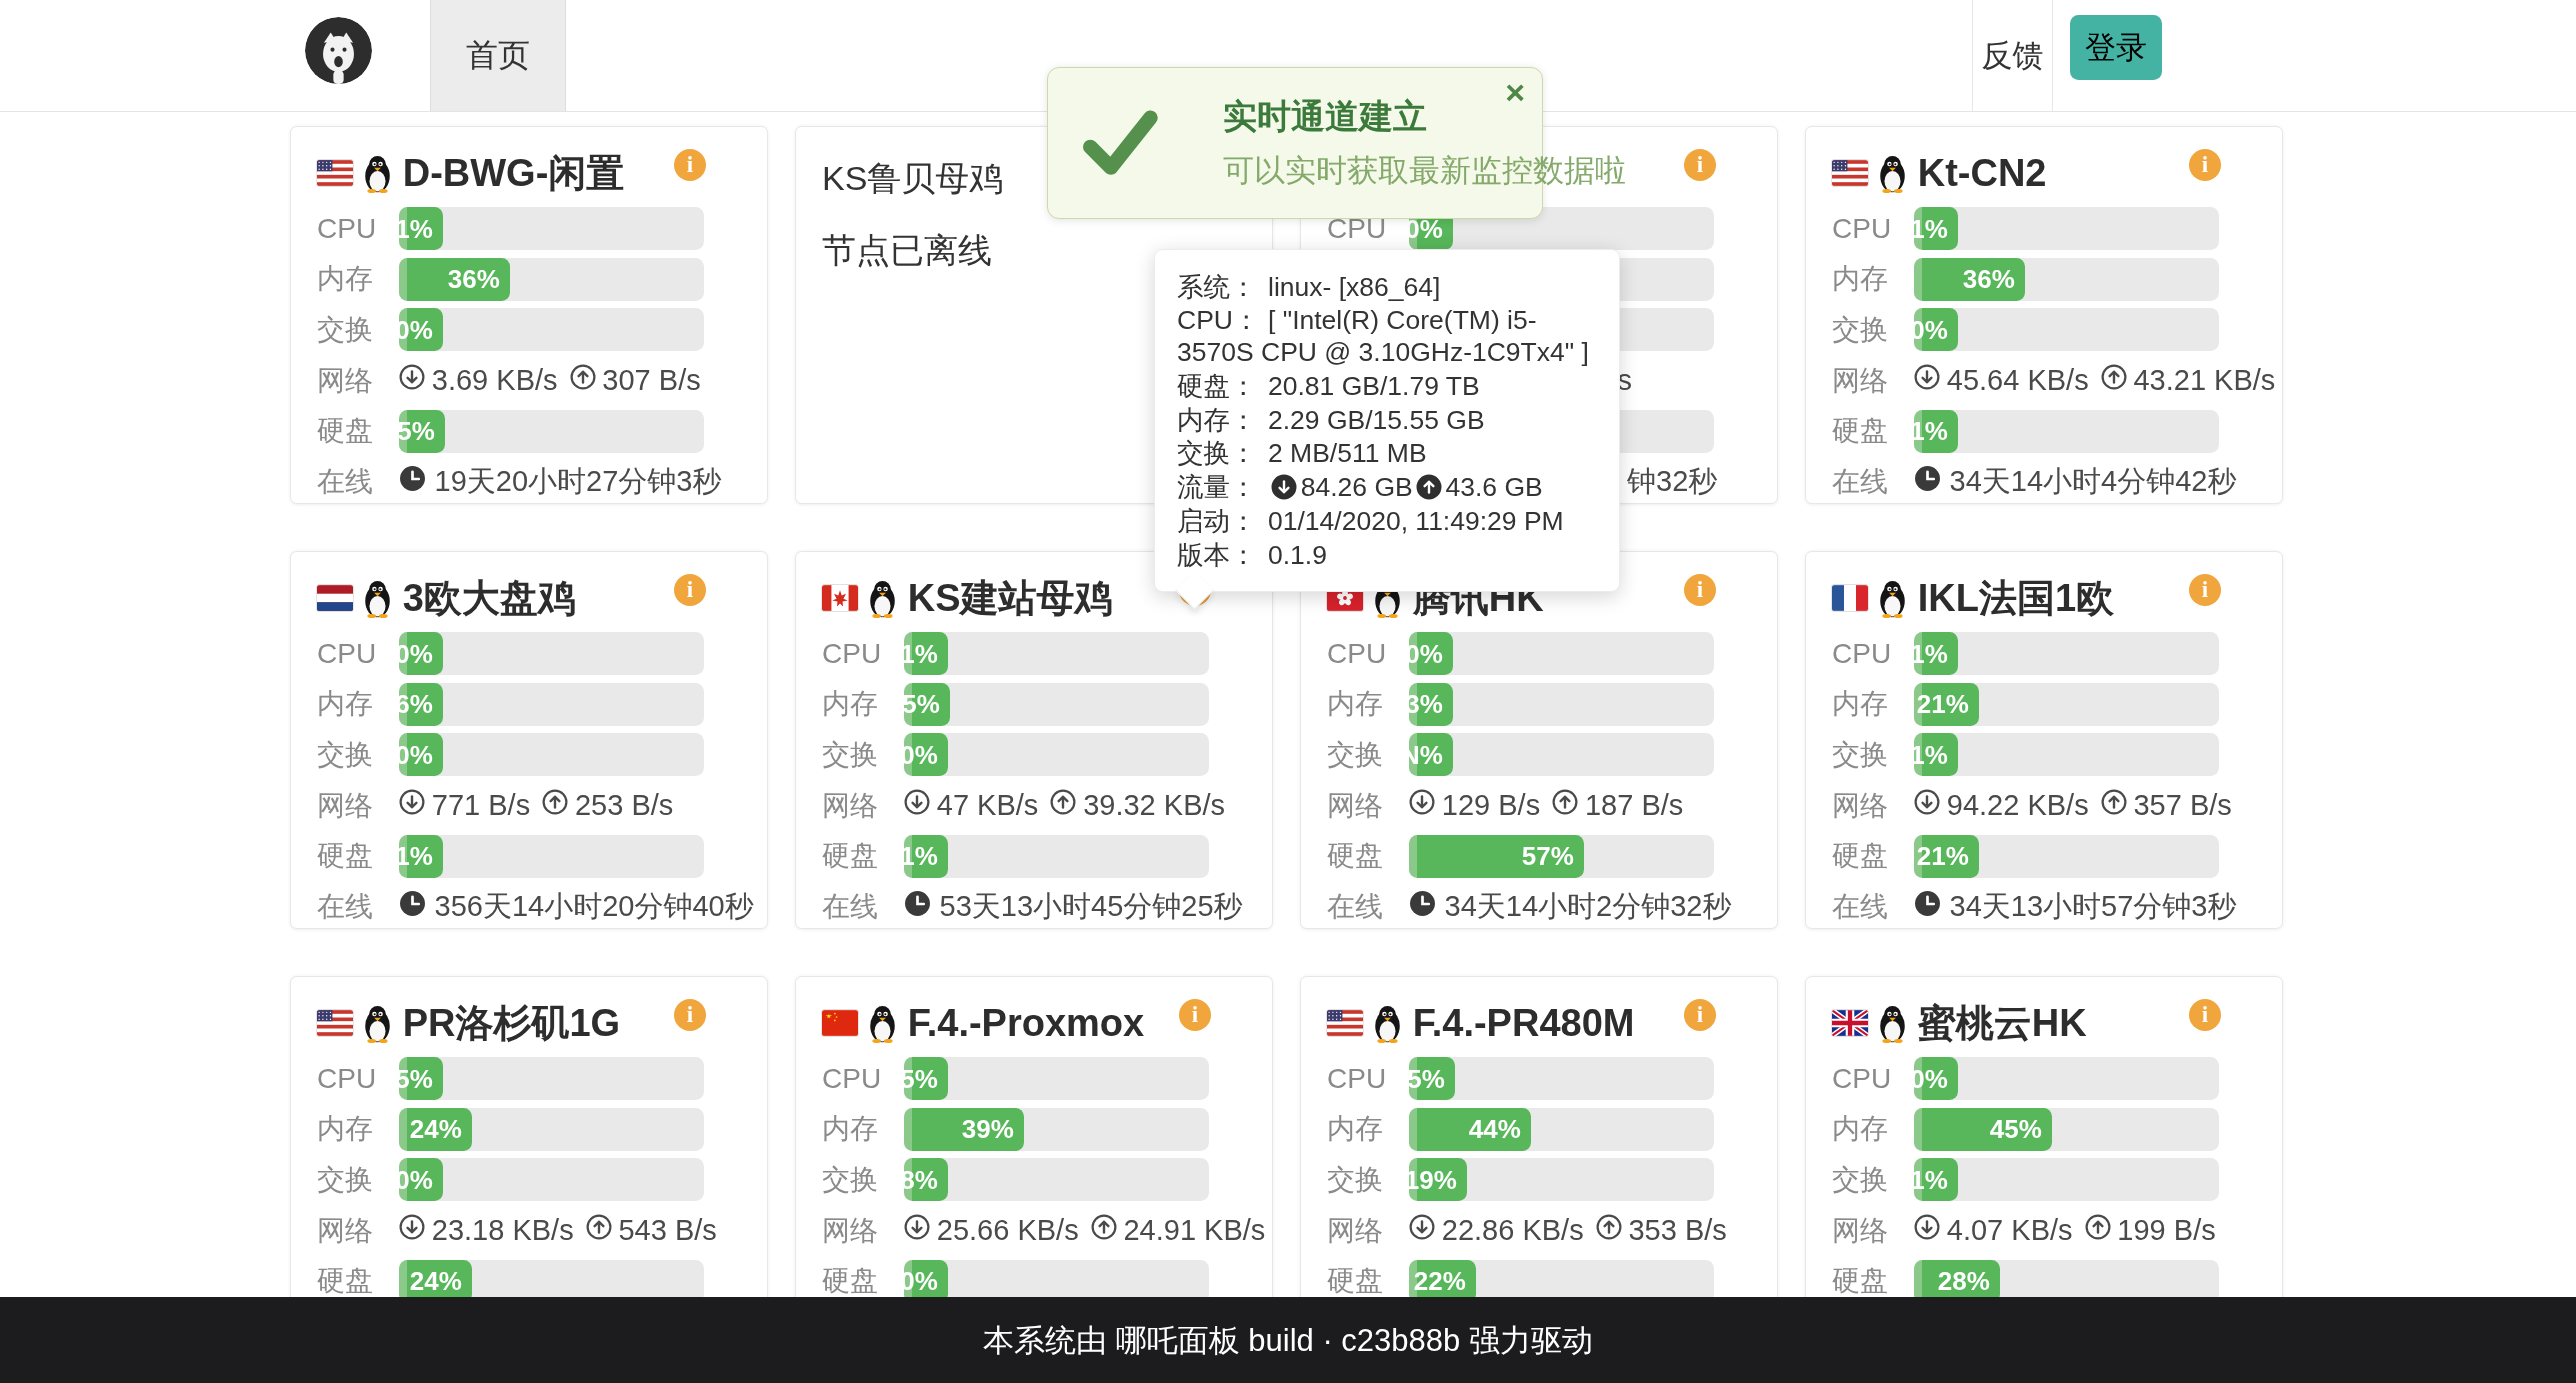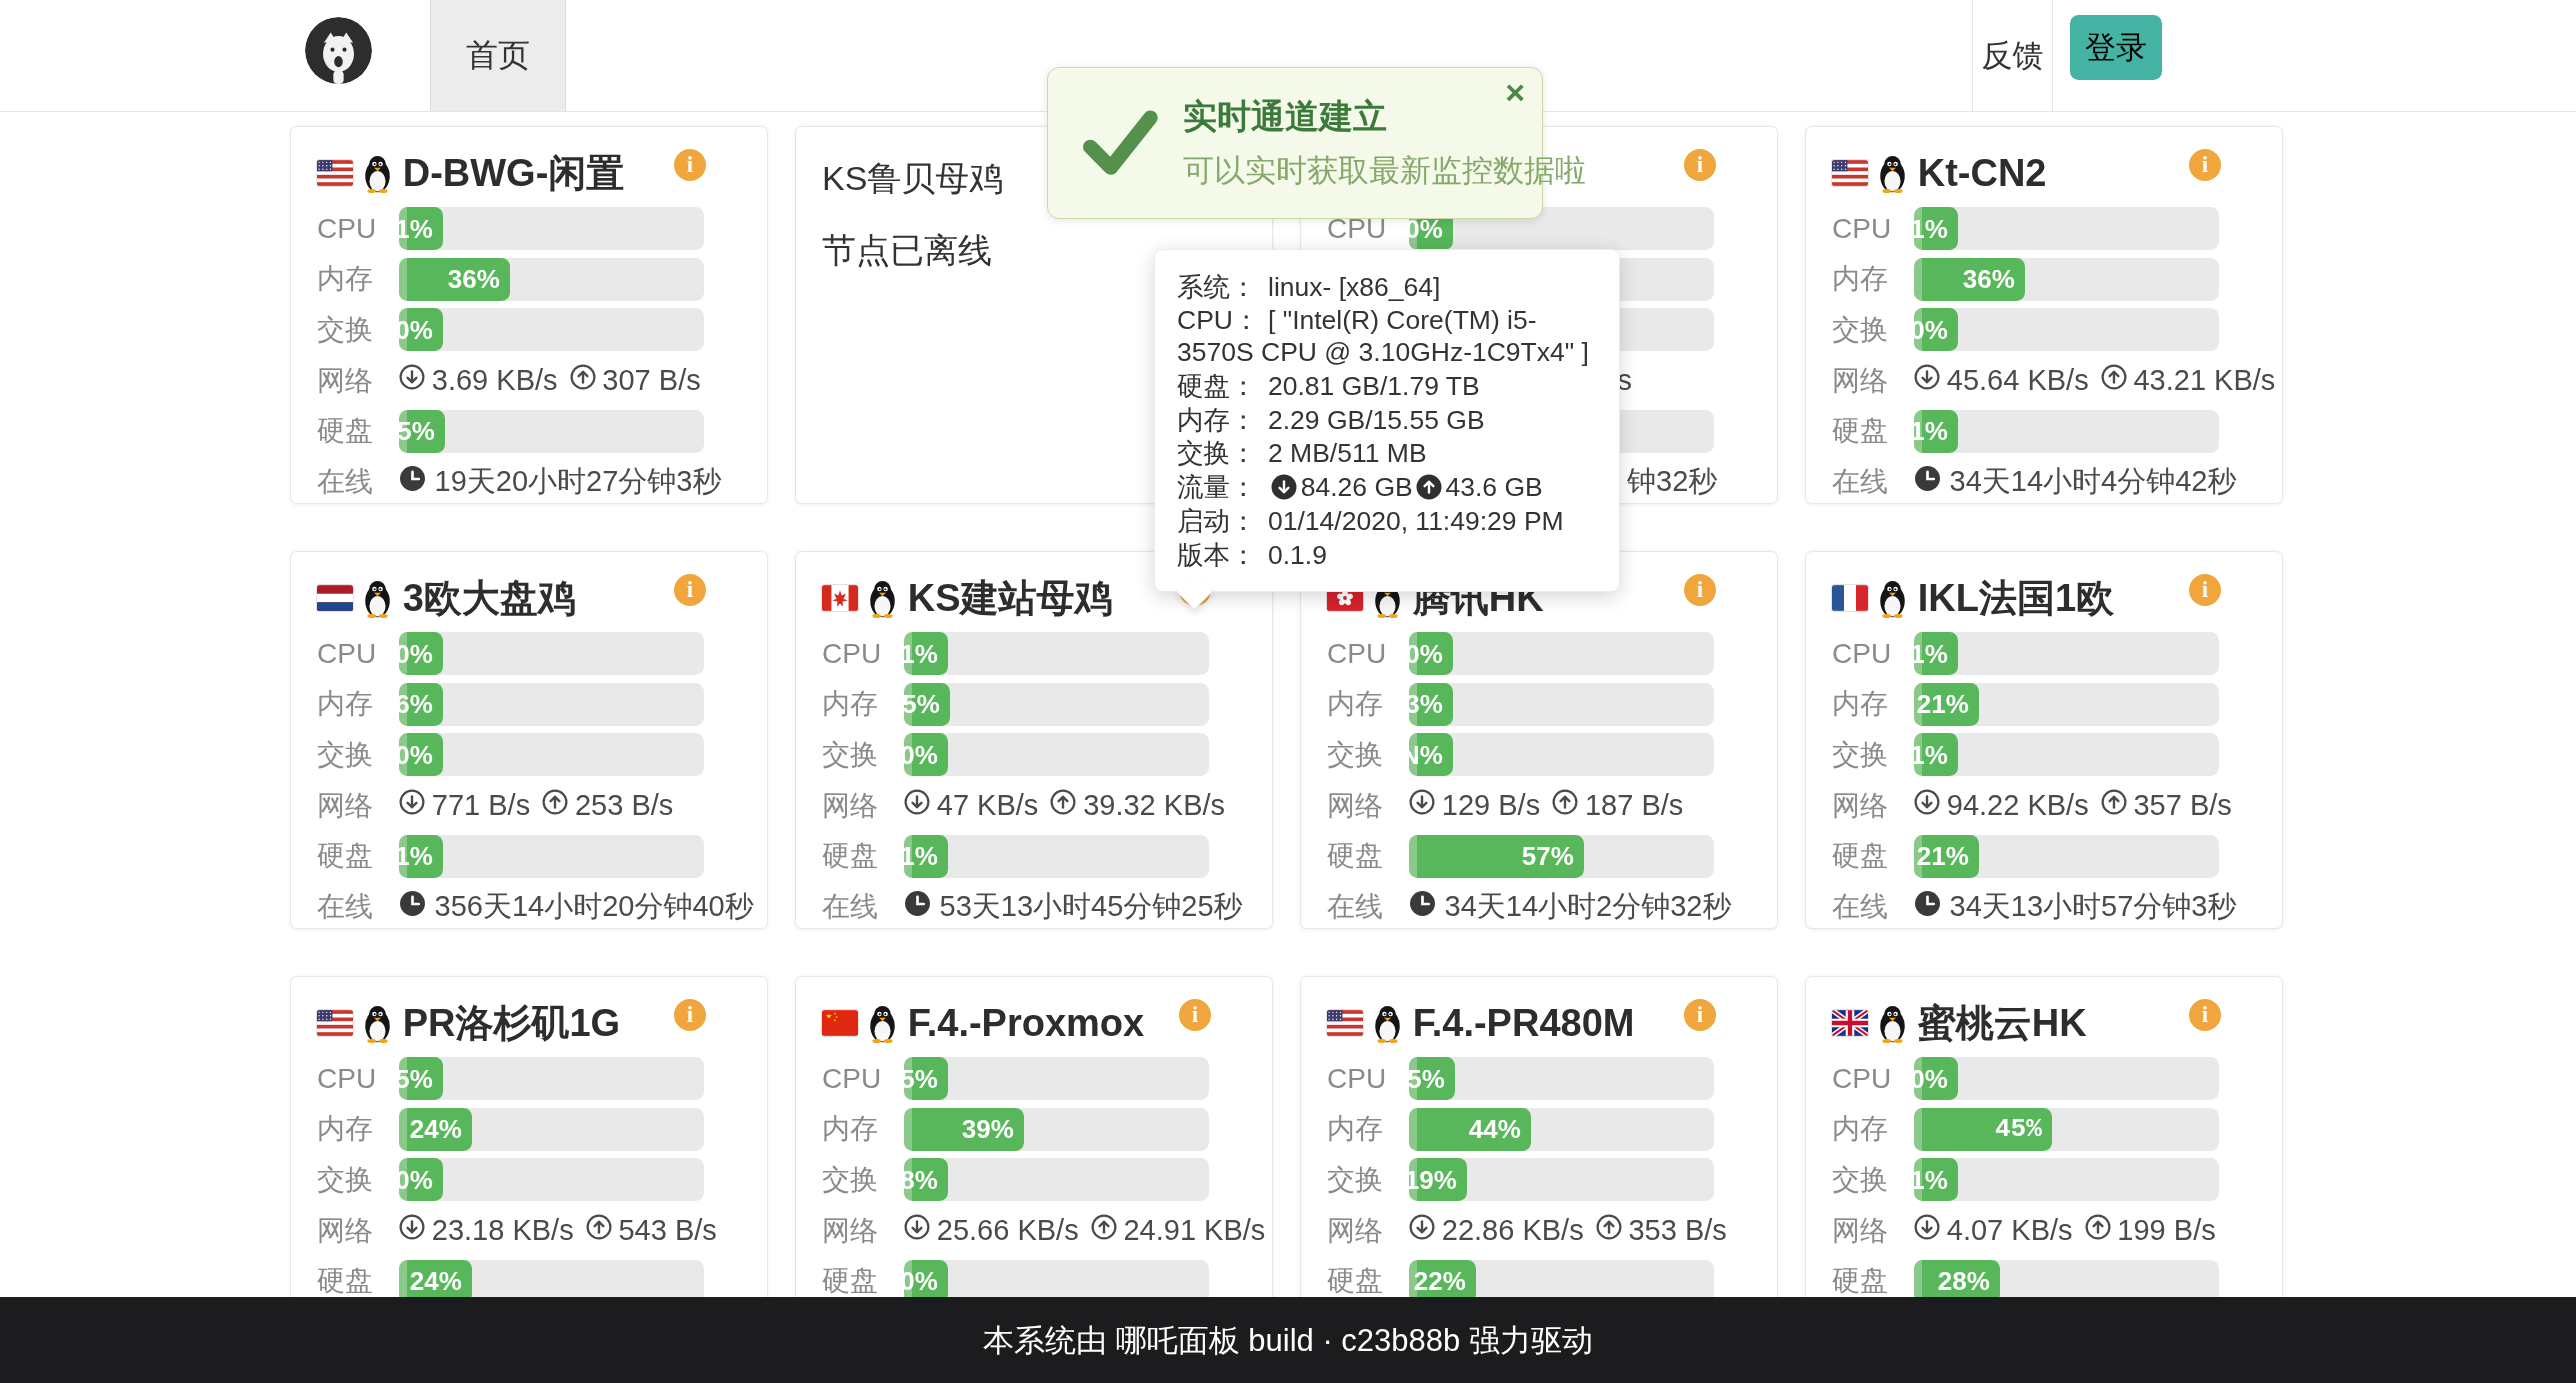--- a/index.html
+++ b/index.html
@@ -42,21 +42,21 @@
   .net-txt{margin:0 12px 0 6.8px;white-space:nowrap;}
   .net-txt:last-child{margin-right:0;}
   .online-txt{margin-left:8.5px;white-space:nowrap;}
   .offline-name{font-size:34px;color:#333;margin:5.1px 0 26px 0;}
   .offline-text{font-size:34px;color:#333;}
   .frag-net{margin-left:181px;}
   .frag-online{margin-left:218px;}
   
   .toast{position:absolute;left:1047px;top:67px;width:496px;height:152px;background:#f5f9e9;
     border:1.7px solid #ccd9a9;border-radius:12px;box-shadow:0 1.7px 8.5px rgba(0,0,0,.10);z-index:30;box-sizing:border-box;
-    display:flex;align-items:center;}
+    display:flex;align-items:center;gap:40px;}
   .toast-check{margin:0 24px 0 32px;flex:none;}
   .toast-title{font-size:34px;font-weight:700;color:#3c7a3c;margin-bottom:10.2px;}
   .toast-sub{font-size:31px;color:#84a96a;white-space:nowrap;}
   .toast-close{position:absolute;right:17px;top:6.8px;font-size:34px;font-weight:700;color:#4f8746;cursor:pointer;line-height:1;}
   
   .tooltip{position:absolute;left:1154px;top:249px;width:466px;background:#fff;border:0.9px solid #ececec;
     border-radius:8.5px;box-shadow:0 4.3px 19px rgba(0,0,0,.16);z-index:20;box-sizing:border-box;
     padding:19px 22px;font-size:26.5px;color:#333;line-height:32px;}
   .tip-row{margin:1.7px 0;}
   .tip-label{display:inline-block;min-width:91px;}
@@ -996,21 +996,21 @@
         <div class="stat-label">CPU</div>
         <div class="bar" style="background: rgb(233, 233, 233);">
           <div class="fill" style="width: 44px; background: linear-gradient(90deg, rgb(139, 201, 138) 0px, rgb(139, 201, 138) 7.7px, rgb(87, 183, 90) 7.7px);">
             <span class="fill-label">0%</span>
           </div>
         </div>
       </div>
       <div class="stat-row">
         <div class="stat-label">内存</div>
         <div class="bar" style="background: rgb(233, 233, 233);">
-          <div class="fill" style="width: 138px; background: linear-gradient(90deg, rgb(139, 201, 138) 0px, rgb(139, 201, 138) 7.7px, rgb(87, 183, 90) 7.7px); font-family: Liberation Mono, monospace;">
+          <div class="fill" style="width: 138px; background: linear-gradient(90deg, rgb(139, 201, 138) 0px, rgb(139, 201, 138) 7.7px, rgb(87, 183, 90) 7.7px);">
             <span class="fill-label">45%</span>
           </div>
         </div>
       </div>
       <div class="stat-row">
         <div class="stat-label">交换</div>
         <div class="bar" style="background: rgb(233, 233, 233);">
           <div class="fill" style="width: 44px; background: linear-gradient(90deg, rgb(139, 201, 138) 0px, rgb(139, 201, 138) 7.7px, rgb(87, 183, 90) 7.7px);">
             <span class="fill-label">1%</span>
           </div>

